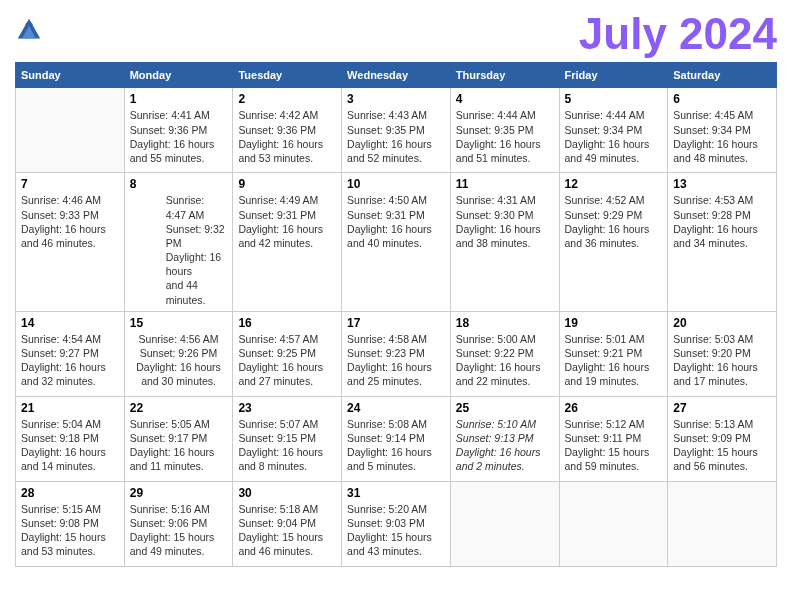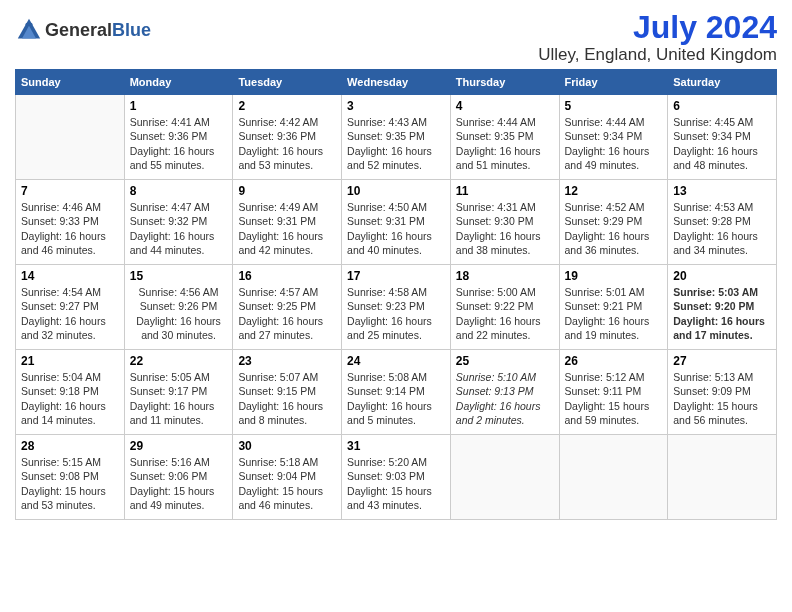--- a/index.html
+++ b/index.html
@@ -33,23 +33,23 @@
     }
     .logo-icon {
       width: 28px;
       height: 28px;
       margin-right: 2px;
     }
     .title-area {
       text-align: right;
     }
     .month-title {
-      font-size: 32px;
-      font-weight: bold;
-      color: #1d4ed8;
+      font-size: 44px;
+      font-weight: bold;
+      color: #8b5cf6;
       line-height: 1.1;
     }
     .location-title {
       font-size: 17px;
       color: #333;
       font-weight: normal;
     }
     .calendar-table {
       width: 100%;
       border-collapse: collapse;
@@ -91,27 +91,23 @@
 </head>
 <body>
 
 <div class="header-area">
   <div class="logo">
     <svg class="logo-icon" viewBox="0 0 40 40" xmlns="http://www.w3.org/2000/svg">
       <polygon points="20,4 36,32 4,32" fill="#2c5fa3"></polygon>
       <polygon points="20,14 30,32 10,32" fill="#5588cc"></polygon>
       <rect x="15" y="10" width="10" height="4" rx="2" fill="#2c5fa3"></rect>
     </svg>
-    <div>
-      <span class="logo-text-general">General</span><span class="logo-text-blue">Blue</span>
-    </div>
   </div>
   <div class="title-area">
     <div class="month-title">July 2024</div>
-    <div class="location-title">Ulley, England, United Kingdom</div>
   </div>
 </div>
 
 <table class="calendar-table">
   <thead>
     <tr>
     <th>Sunday</th>
         <th>Monday</th>
         <th>Tuesday</th>
         <th>Wednesday</th>
@@ -169,21 +165,21 @@
       <tr>
         <td>
           <span class="day-number">7</span>
           <div class="day-info" style="white-space: pre-line;">Sunrise: 4:46 AM
 Sunset: 9:33 PM
 Daylight: 16 hours
 and 46 minutes.</div>
         </td>
         <td>
           <span class="day-number">8</span>
-          <div class="day-info" style="white-space: pre-line;">Sunrise: 4:47 AM
+          <div class="day-info" style="white-space: pre-line; margin-left: 36px;">Sunrise: 4:47 AM
 Sunset: 9:32 PM
 Daylight: 16 hours
 and 44 minutes.</div>
         </td>
         <td>
           <span class="day-number">9</span>
           <div class="day-info" style="white-space: pre-line;">Sunrise: 4:49 AM
 Sunset: 9:31 PM
 Daylight: 16 hours
 and 42 minutes.</div>
@@ -255,21 +251,21 @@
         </td>
         <td>
           <span class="day-number">19</span>
           <div class="day-info" style="white-space: pre-line;">Sunrise: 5:01 AM
 Sunset: 9:21 PM
 Daylight: 16 hours
 and 19 minutes.</div>
         </td>
         <td>
           <span class="day-number">20</span>
-          <div class="day-info" style="white-space: pre-line; font-weight: bold;">Sunrise: 5:03 AM
+          <div class="day-info" style="white-space: pre-line;">Sunrise: 5:03 AM
 Sunset: 9:20 PM
 Daylight: 16 hours
 and 17 minutes.</div>
         </td>
       </tr>
       <tr>
         <td>
           <span class="day-number">21</span>
           <div class="day-info" style="white-space: pre-line;">Sunrise: 5:04 AM
 Sunset: 9:18 PM

